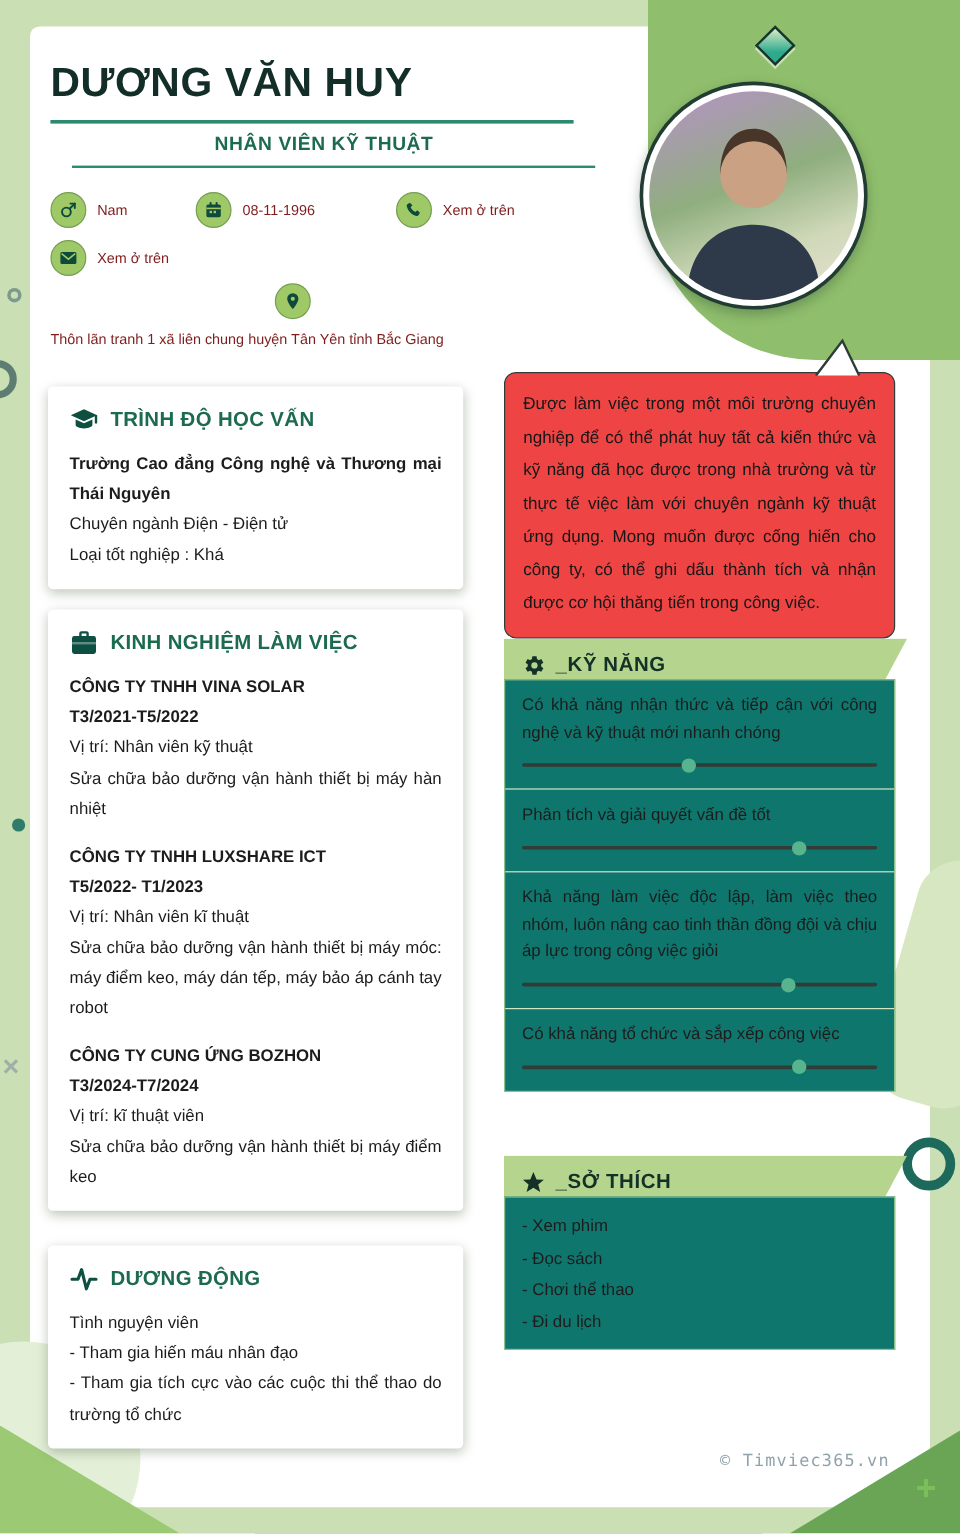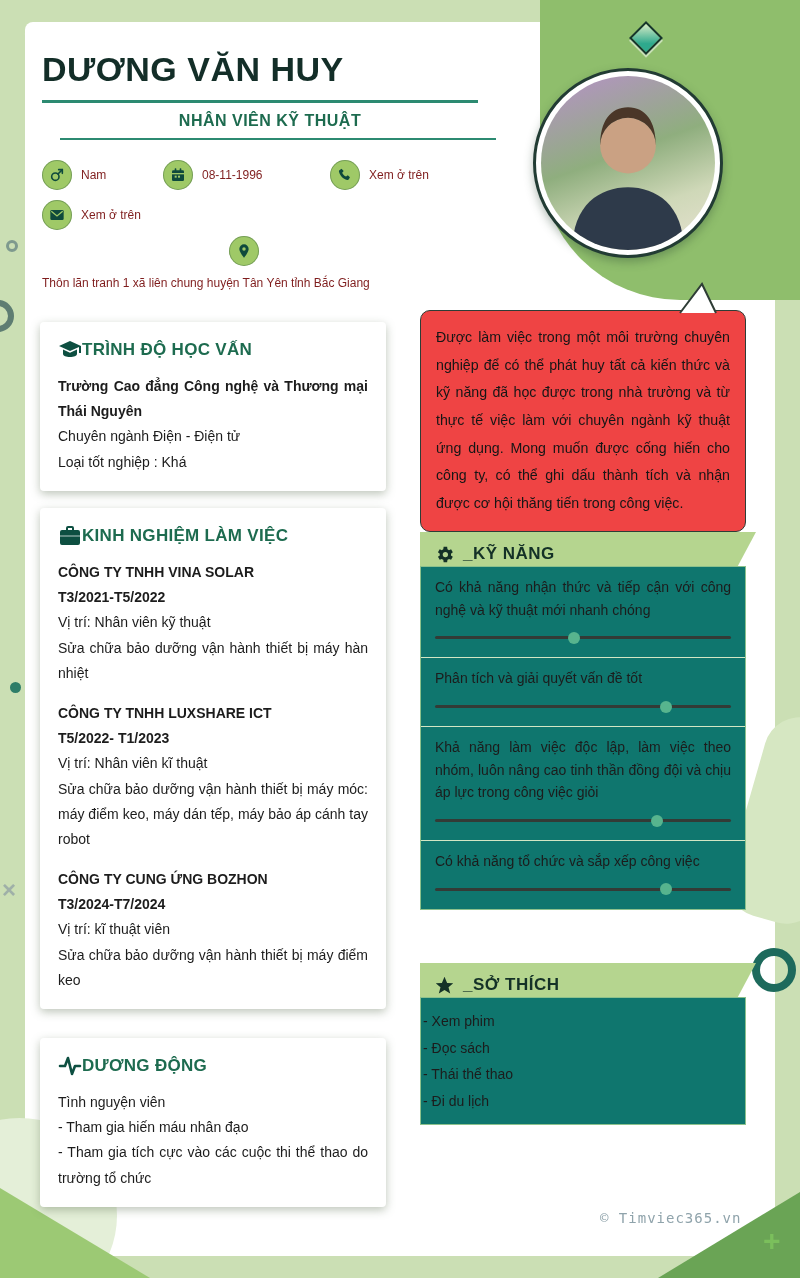--- a/index.html
+++ b/index.html
@@ -36,21 +36,21 @@
 
   
   .contact-item { position:absolute; display:flex; align-items:center; gap:9px; z-index:5; }
   .cicon { width:30px; height:30px; border-radius:50%; background:#9fc967; display:flex; align-items:center; justify-content:center; box-shadow:inset 0 0 0 1px rgba(20,60,45,.3); flex:0 0 auto; }
   .cicon svg { width:16px; height:16px; }
   .contact-label { font-size:12px; color:#7f1d1d; }
   .contact-address { width:404px; line-height:1.4; }
 
   
   .card { position:absolute; left:40px; width:346px; background:#ffffff; border-radius:4px; box-shadow:0 3px 10px rgba(90,110,80,.4); padding:16px 18px; z-index:5; }
-  .card-heading { display:flex; align-items:center; margin-bottom:12px; }
+  .card-heading { display:flex; align-items:center; gap:10px; margin-bottom:12px; }
   .card-heading svg { width:24px; height:24px; flex:0 0 auto; }
   .card-heading-text { font-size:17px; font-weight:bold; letter-spacing:.3px; color:#1d6b4f; }
   .body-text { font-size:14px; color:#1c1c1c; line-height:1.8; text-align:justify; }
   .bold-line { font-weight:bold; }
   .job-block { margin-bottom:15px; }
   .job-block:last-child { margin-bottom:0; }
 
   
   .bubble { position:absolute; left:420px; top:310px; width:326px; border:1.6px solid #2e3d36; border-radius:10px; padding:13px 15px; background:#ef4444; z-index:5; }
   .bubble-text { font-size:14.2px; line-height:1.95; text-align:justify; color:#161616; }
@@ -61,21 +61,21 @@
   .section-banner-text { font-size:17px; font-weight:bold; letter-spacing:.5px; color:#143127; }
 
   .outline-box { position:absolute; left:420px; width:326px; background:#0f766e; border:1px solid #8cc18c; z-index:5; }
   .skill { padding:9px 14px 13px; }
   .skill + .skill { border-top:1px solid #d2e6c4; }
   .skill-label { font-size:14px; line-height:1.62; text-align:justify; color:#1c1c1c; }
   .skill-bar { position:relative; height:14px; margin-top:9px; }
   .skill-line { position:absolute; left:0; right:0; top:6px; height:3px; background:#333b36; border-radius:2px; }
   .skill-dot { position:absolute; top:1.5px; width:12px; height:12px; background:#57b48e; border-radius:50%; }
 
-  .hobby-list { padding:10px 2px; }
+  .hobby-list { padding:10px 14px; }
   .hobby-item { font-size:14px; color:#1c1c1c; line-height:1.9; }
 
   .footer-credit { position:absolute; left:600px; top:1210px; font-family:"DejaVu Sans Mono",monospace; font-size:14px; letter-spacing:1px; color:#8fa3ab; z-index:5; }
 </style>
 </head>
 <body>
 
 <div class="page">
 
   <div class="sheet"></div>
@@ -267,19 +267,19 @@
   <div class="section-banner" style="top:963px;">
     <svg viewBox="0 0 24 24">
         <polygon points="12,2 15,9 22,9.3 16.6,13.9 18.5,21 12,17 5.5,21 7.4,13.9 2,9.3 9,9" fill="#143127"></polygon>
       </svg>
     <span class="section-banner-text">_SỞ THÍCH</span>
   </div>
 
   <div class="outline-box hobby-list" style="top:997px;">
     <div class="hobby-item">- Xem phim</div>
     <div class="hobby-item">- Đọc sách</div>
-    <div class="hobby-item">- Thái thể thao</div>
+    <div class="hobby-item">- Chơi thể thao</div>
     <div class="hobby-item">- Đi du lịch</div>
   </div>
 
   <div class="footer-credit">© Timviec365.vn</div>
 
 </div>
 
 </body></html>

